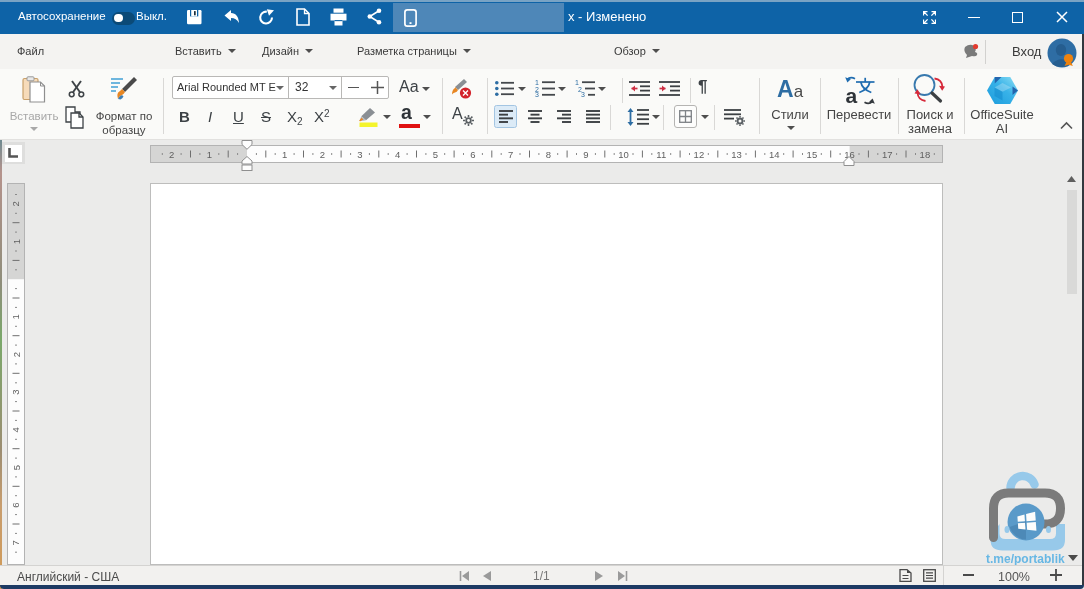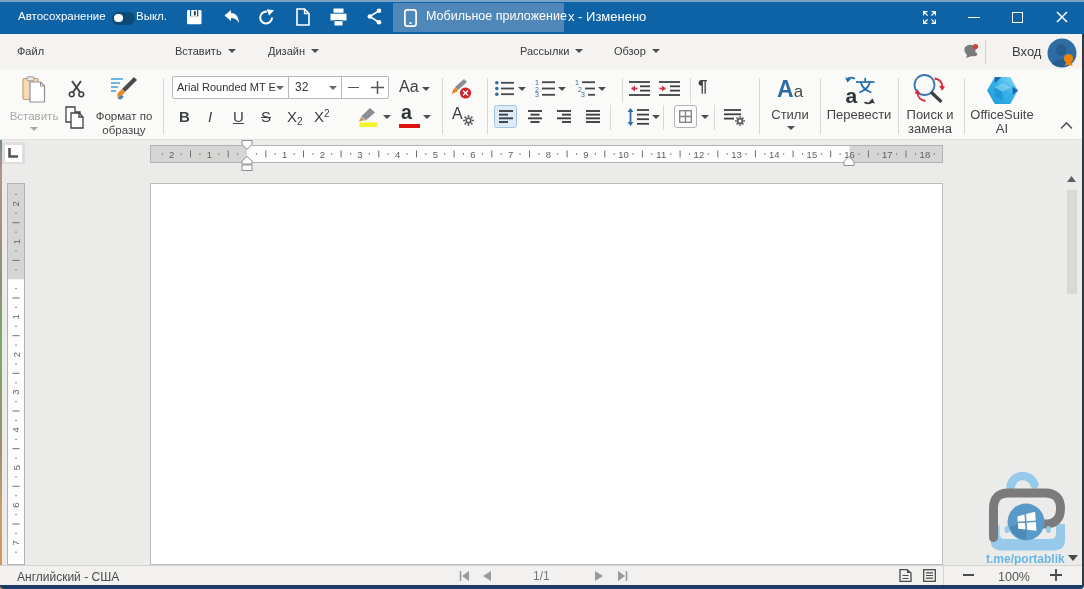--- a/index.html
+++ b/index.html
@@ -50,40 +50,39 @@
   <circle cx="12" cy="2.8" r="2.3" fill="#fff"></circle>
       <circle cx="2.8" cy="8.5" r="2.3" fill="#fff"></circle>
       <circle cx="12" cy="14.2" r="2.3" fill="#fff"></circle>
   <path d="M12 2.8 L2.8 8.5 L12 14.2" stroke="#fff" stroke-width="1.6" fill="none"></path>
 </svg>
 <div class="abs" style="left:393px;top:2.5px;width:171px;height:29.5px;background:#4e87b8"></div>
 <svg class="abs" style="left:404px;top:8.5px" width="13" height="18" viewBox="0 0 13 18">
   <rect x="0.9" y="0.9" width="11.2" height="16.2" rx="2.4" fill="none" stroke="#fff" stroke-width="1.7"></rect>
   <rect x="5.5" y="13.2" width="2" height="1.8" fill="#fff"></rect>
 </svg>
-<div class="tt" style="left:426px;font-size:12.5px">Мобильное приложение</div>
 <div class="tt" style="left:568px;font-size:13px">х - Изменено</div>
 <svg class="abs" style="left:923px;top:11px" width="13" height="13" viewBox="0 0 13 13">
   <g stroke="#fff" stroke-width="1.3" fill="none">
   <path d="M0.5 4.5 V0.5 H4.5 M0.8 0.8 L4.6 4.6"></path>
   <path d="M8.5 0.5 H12.5 V4.5 M12.2 0.8 L8.4 4.6"></path>
   <path d="M0.5 8.5 V12.5 H4.5 M0.8 12.2 L4.6 8.4"></path>
   <path d="M12.5 8.5 V12.5 H8.5 M12.2 12.2 L8.4 8.4"></path>
   </g>
 </svg>
 <div class="abs" style="left:968px;top:16.5px;width:12px;height:1.5px;background:#fff"></div>
 <div class="abs" style="left:1012px;top:11.5px;width:11px;height:11px;border:1.4px solid #fff"></div>
 <svg class="abs" style="left:1056px;top:11px" width="12" height="12" viewBox="0 0 12 12">
   <path d="M1 1 L11 11 M11 1 L1 11" stroke="#fff" stroke-width="1.5"></path>
 </svg>
 
 <div class="mi" style="left:17px">Файл</div>
 <div class="mi" style="left:175px">Вставить&nbsp;&nbsp;<span class="ddi"></span></div>
-<div class="mi" style="left:268px">Дизайн&nbsp;&nbsp;<span class="ddi"></span></div>
-<div class="mi" style="left:520px">Рассылки&nbsp;&nbsp;<span class="ddi"></span></div>
+<div class="mi" style="left:262px">Дизайн&nbsp;&nbsp;<span class="ddi"></span></div>
+<div class="mi" style="left:357px">Разметка страницы&nbsp;&nbsp;<span class="ddi"></span></div>
 <div class="mi" style="left:614px">Обзор&nbsp;&nbsp;<span class="ddi"></span></div>
 <svg class="abs" style="left:962px;top:43px" width="18" height="18" viewBox="0 0 18 18">
   <path d="M3 4 q5 -4 9 -1 q3 2 1 6 q3 1 2 3 q-1 2 -5 1 l-6 2 1-3 q-4-4 -2-8z" fill="#7a7a7a"></path>
   <circle cx="13.5" cy="3.5" r="2.6" fill="#e23b2e"></circle>
 </svg>
 <div class="abs" style="left:985px;top:40px;width:1px;height:24px;background:#d2d1cf"></div>
 <div class="mi" style="left:1012px;font-size:13px">Вход</div>
 <svg class="abs" style="left:1047px;top:37.5px" width="30" height="30" viewBox="0 0 30 30">
   <circle cx="15" cy="15" r="14.5" fill="#2e6da4"></circle>
   <ellipse cx="14" cy="12" rx="5.2" ry="6" fill="#255d8f"></ellipse>

